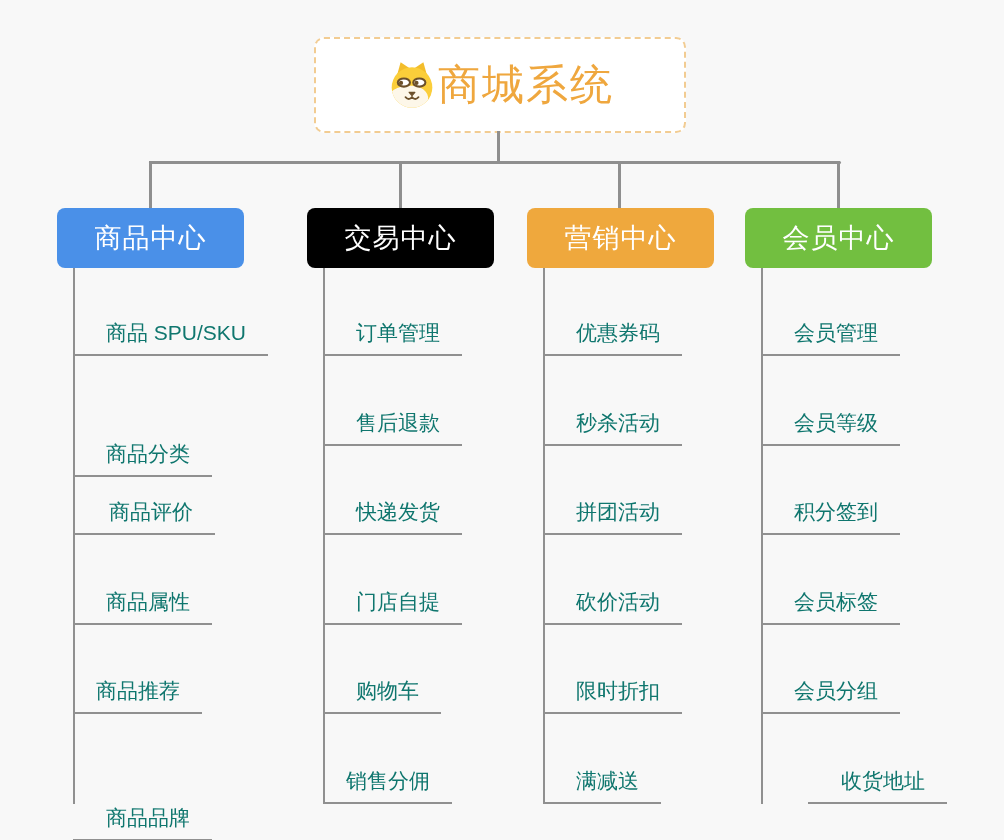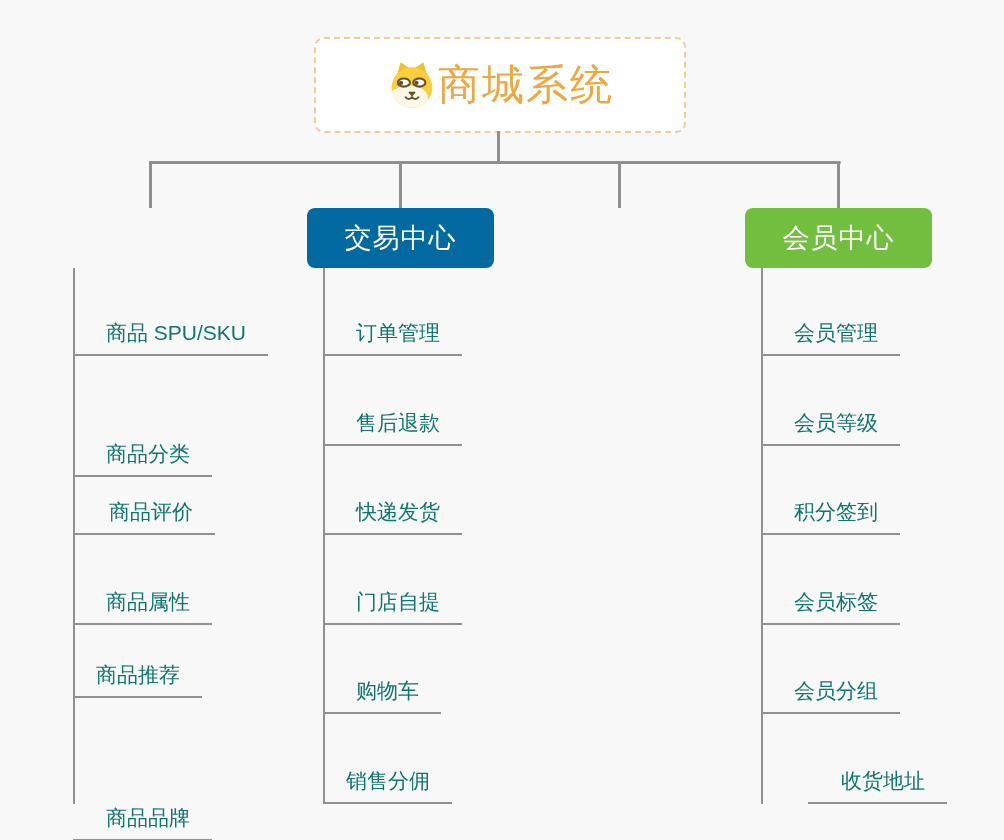--- a/index.html
+++ b/index.html
@@ -81,43 +81,46 @@
   </div>
 
   <div class="conn conn-root-stub"></div>
   <div class="conn conn-hbar"></div>
   <div class="conn conn-drop d1"></div>
   <div class="conn conn-drop d2"></div>
   <div class="conn conn-drop d3"></div>
   <div class="conn conn-drop d4"></div>
 
 <div class="branch" style="left: 57px; top: 208px;">
+      <div class="branch-header" style="background: rgb(74, 144, 232);">
+        <span>商品中心</span>
+      </div>
       <div class="branch-line" style="height: 535.5px;"></div>
 
     <div class="leaf" style="top: 110px;">
           <span>商品 SPU/SKU</span>
         </div>
       <div class="leaf" style="top: 199.5px; margin-top: 31px;">
           <span>商品分类</span>
         </div>
       <div class="leaf" style="top: 289px; padding-left: 36px;">
           <span>商品评价</span>
         </div>
       <div class="leaf" style="top: 378.5px;">
           <span>商品属性</span>
         </div>
-      <div class="leaf" style="top: 452px; padding-left: 23px;">
+      <div class="leaf" style="top: 468px; padding-left: 23px;">
           <span>商品推荐</span>
         </div>
       <div class="leaf" style="top: 559px; margin-top: 36px;">
           <span>商品品牌</span>
         </div>
     </div>
     <div class="branch" style="left: 307px; top: 208px;">
-      <div class="branch-header" style="background: #0369a1;">
+      <div class="branch-header" style="background: #000000;">
         <span>交易中心</span>
       </div>
       <div class="branch-line" style="height: 535.5px;"></div>
 
     <div class="leaf" style="top: 199.5px;">
           <span>售后退款</span>
         </div>
       <div class="leaf" style="top: 110px;">
           <span>订单管理</span>
         </div>
@@ -125,20 +128,45 @@
           <span>快递发货</span>
         </div>
       <div class="leaf" style="top: 378.5px;">
           <span>门店自提</span>
         </div>
       <div class="leaf" style="top: 468px;">
           <span>购物车</span>
         </div>
       <div class="leaf" style="top: 557.5px; padding-left: 23px;">
           <span>销售分佣</span>
+        </div>
+    </div>
+    <div class="branch" style="left: 527px; top: 208px;">
+      <div class="branch-header" style="background: rgb(239, 168, 61);">
+        <span>营销中心</span>
+      </div>
+      <div class="branch-line" style="height: 535.5px;"></div>
+
+    <div class="leaf" style="top: 110px;">
+          <span>优惠券码</span>
+        </div>
+      <div class="leaf" style="top: 199.5px;">
+          <span>秒杀活动</span>
+        </div>
+      <div class="leaf" style="top: 289px;">
+          <span>拼团活动</span>
+        </div>
+      <div class="leaf" style="top: 378.5px;">
+          <span>砍价活动</span>
+        </div>
+      <div class="leaf" style="top: 468px;">
+          <span>限时折扣</span>
+        </div>
+      <div class="leaf" style="top: 557.5px;">
+          <span>满减送</span>
         </div>
     </div>
     <div class="branch" style="left: 745px; top: 208px;">
       <div class="branch-header" style="background: rgb(114, 191, 64);">
         <span>会员中心</span>
       </div>
       <div class="branch-line" style="height: 535.5px;"></div>
 
     <div class="leaf" style="top: 110px;">
           <span>会员管理</span>

